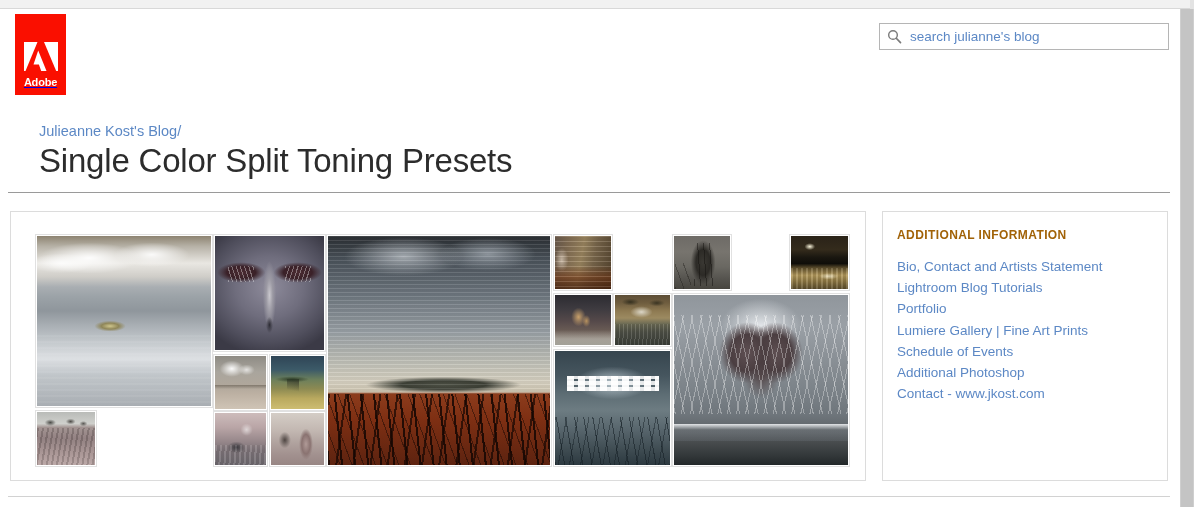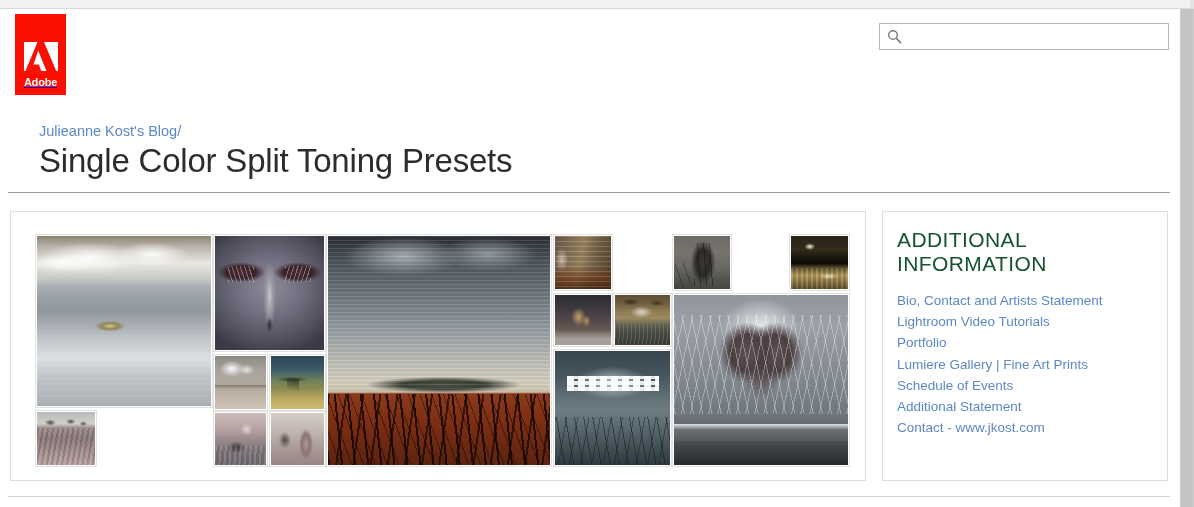--- a/index.html
+++ b/index.html
@@ -172,23 +172,23 @@
 
   
   .info-panel {
     position: absolute; left: 882px; top: 0;
     width: 286px; height: 270px;
     border: 1px solid #dcdcdc;
     background: #ffffff;
     padding: 16px 0 0 14px;
   }
   .info-heading {
-    font-size: 21px;
-    font-weight: normal;
-    color: #14532d;
+    font-size: 12px;
+    font-weight: bold;
+    color: #a16207;
     letter-spacing: 0.4px;
     margin: 0 0 14px 0;
     font-family: "Liberation Sans", sans-serif;
   }
   .info-links { list-style: none; margin: 0; padding: 0; }
   .info-links li { margin: 0; padding: 0; }
   .info-link {
     display: block;
     font-size: 13.5px;
     color: #5c88c5;
@@ -222,20 +222,21 @@
           <rect x="31.5" y="0" width="2" height="2" fill="#ffffff"></rect>
         </svg>
         <span class="adobe-word">Adobe</span>
       </a>
 
       <div class="search-wrap">
         <svg class="search-icon" viewBox="0 0 16 16">
           <circle cx="6.4" cy="6.4" r="4.6" fill="none" stroke="#7b7b7b" stroke-width="1.5"></circle>
           <line x1="9.9" y1="9.9" x2="14.4" y2="14.6" stroke="#7b7b7b" stroke-width="1.8" stroke-linecap="round"></line>
         </svg>
+        <input class="search-input" type="text" placeholder="search julianne's blog" style="">
       </div>
     </div>
 
     <div class="title-block">
       <span>
         <a class="breadcrumb" href="#">
           <span>Julieanne Kost's Blog</span><span class="breadcrumb-sep">/</span>
         </a>
       </span>
       <h1 class="page-title">Single Color Split Toning Presets</h1>
@@ -351,33 +352,33 @@
           </div>
       </div>
 
       <div class="info-panel">
         <h2 class="info-heading">ADDITIONAL INFORMATION</h2>
         <ul class="info-links" id="info-links">
             <li>
               <a class="info-link" href="#">Bio, Contact and Artists Statement</a>
             </li>
             <li>
-              <a class="info-link" href="#">Lightroom Video Tutorials</a>
+              <a class="info-link" href="#">Lightroom Blog Tutorials</a>
             </li>
             <li>
               <a class="info-link" href="#">Portfolio</a>
             </li>
             <li>
               <a class="info-link" href="#">Lumiere Gallery | Fine Art Prints</a>
             </li>
             <li>
               <a class="info-link" href="#">Schedule of Events</a>
             </li>
             <li>
-              <a class="info-link" href="#">Additional Statement</a>
+              <a class="info-link" href="#">Additional Photoshop</a>
             </li>
             <li>
               <a class="info-link" href="#">Contact - www.jkost.com</a>
             </li>
           </ul>
       </div>
     </div>
 
     <div class="bottom-rule"></div>
 

